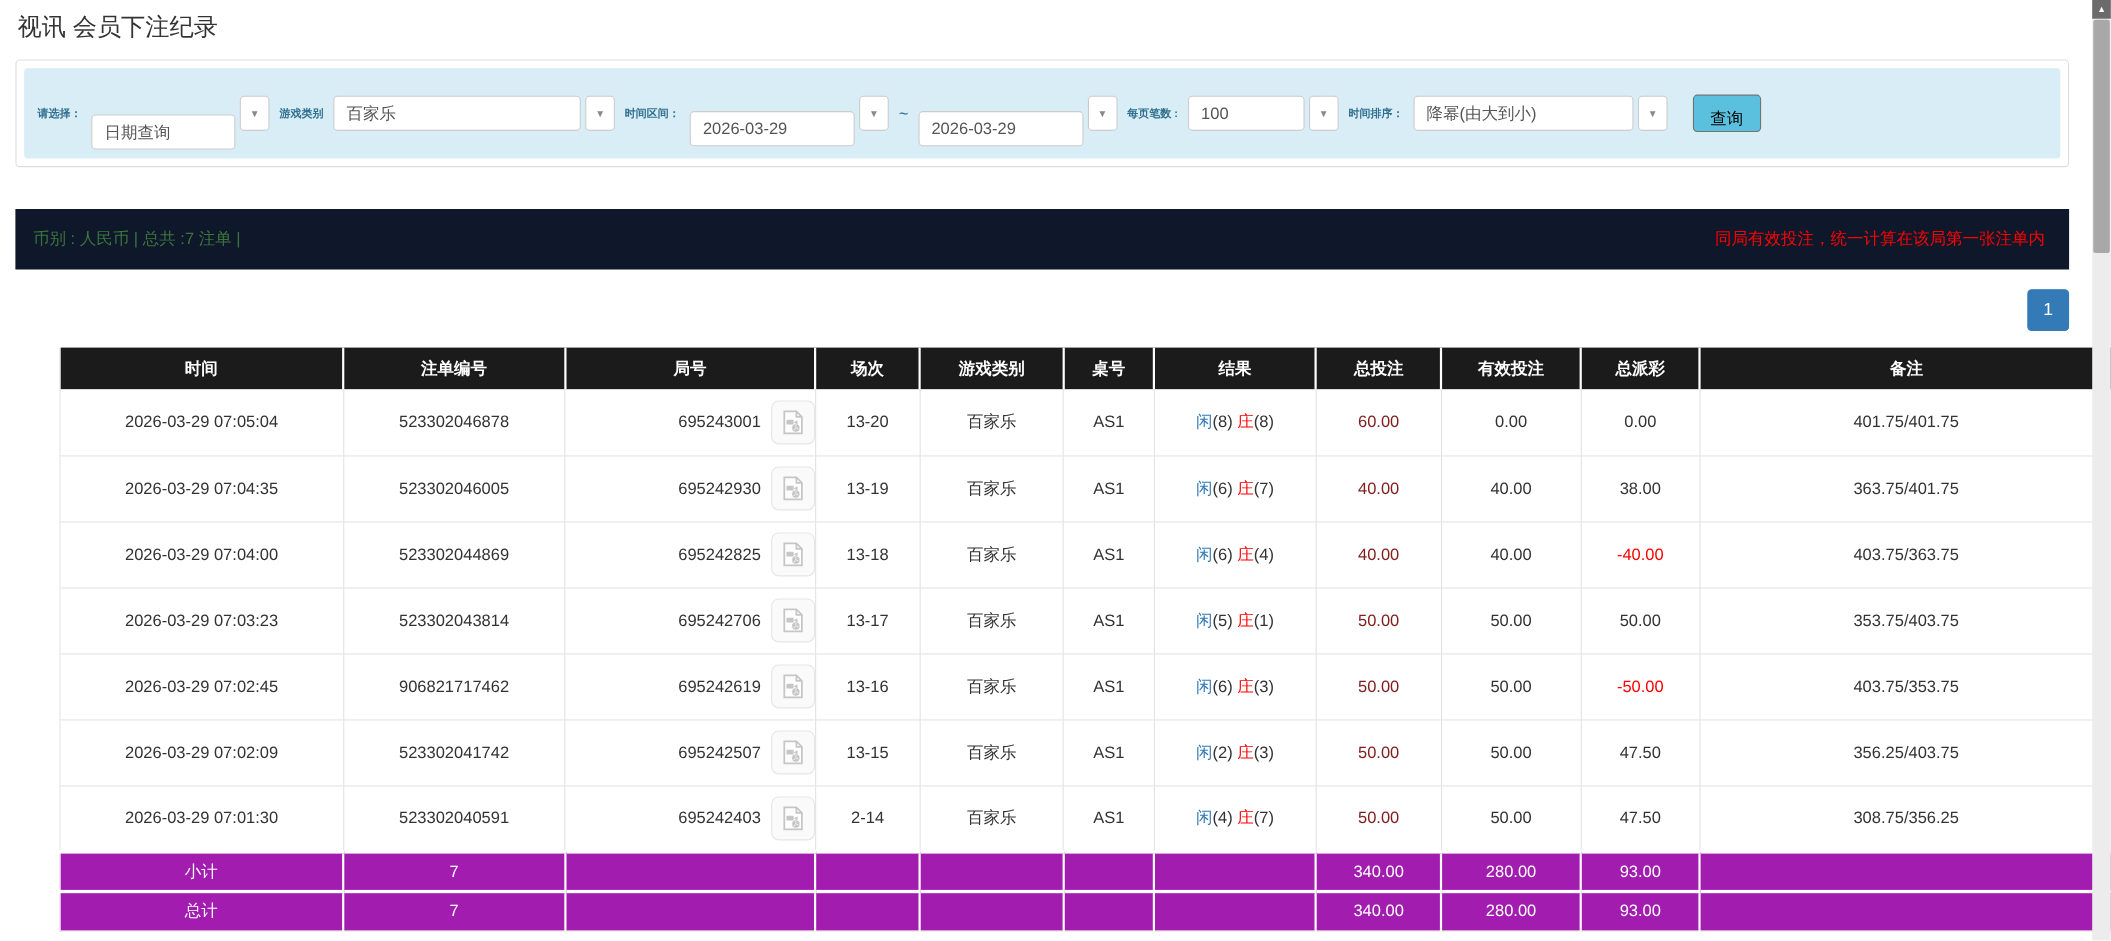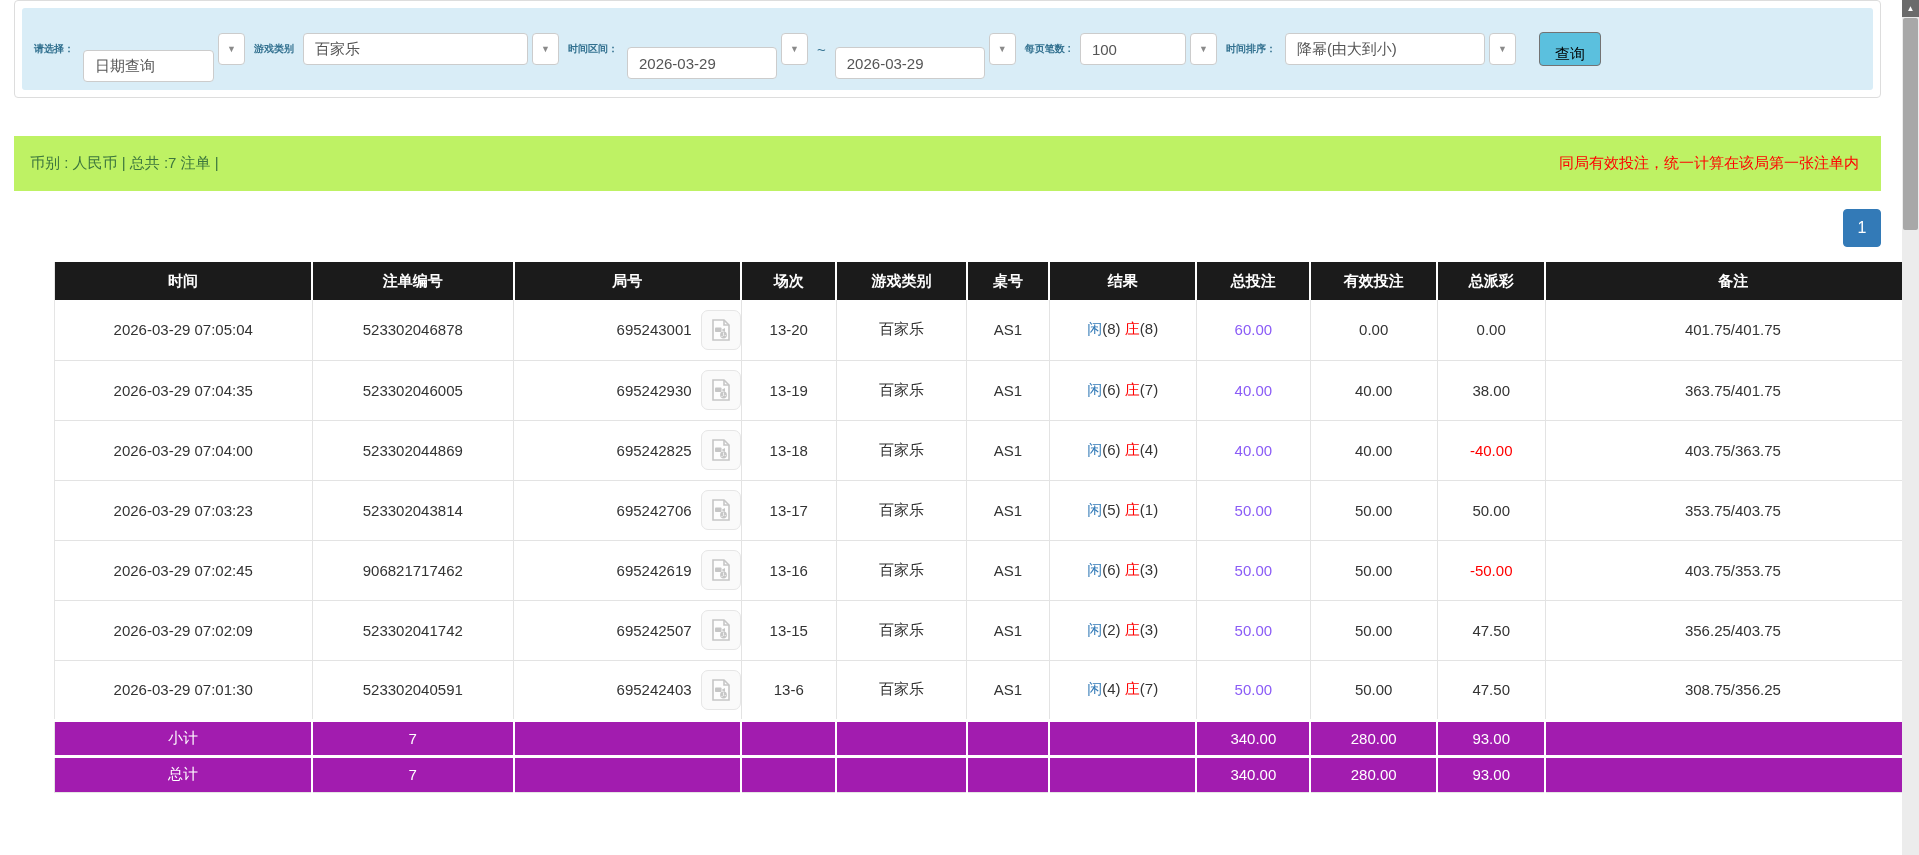--- a/index.html
+++ b/index.html
@@ -19,40 +19,40 @@
   .sel-box { background:#fff; border:1px solid #ccc; border-radius:4px; height:32px;
     display:flex; align-items:center; padding:0 11px; font-size:15px; color:#555; }
   .sel-arrow { width:27px; height:32px; background:#fff; border:1px solid #ccc; border-radius:4px;
     display:flex; align-items:center; justify-content:center; color:#8a8a8a; font-size:9px; }
   .w130{width:131px;margin-top:34px;} .w225{width:225px;} .w150{width:150px;margin-top:28px;} .w105{width:106px;} .w200{width:200px;}
   .tilde { color:#31708f; font-size:15px; }
   .btn-search { margin-left:14px; background:#5bc0de; color:#000000; border:1px solid #737373;
     border-radius:4px; font-size:15px; padding:12px 15px; height:34px; cursor:pointer; }
 
   
-  .summary-bar { margin-top:38px; height:55px; background:#bef264;
+  .summary-bar { margin-top:38px; height:55px; background:#0f172a;
     display:flex; align-items:center; justify-content:space-between; padding:0 22px 0 16px; }
   .summary-left { color:#3c763d; font-size:15px; }
   .summary-notice { color:#ff0000; font-size:15px; }
 
   
   .pager-row { margin-top:18px; display:flex; justify-content:flex-end; }
   .page-btn { width:38px; height:38px; background:#337ab7; border:1px solid #337ab7; border-radius:4px;
     color:#fff; font-size:16px; display:flex; align-items:center; justify-content:center; cursor:pointer; }
 
   
   table { margin-top:15px; width:100%; border-collapse:collapse; table-layout:fixed;
     border:1px solid #e5e5e5; border-top:none;margin-left:40px; }
   thead th { background:#1b1b1b; color:#fff; font-weight:bold; font-size:15px; height:38px;
     border-right:2px solid #fff; text-align:center; }
   thead th:last-child { border-right:none; }
   tbody td { height:60px; text-align:center; font-size:15px; color:#333;
     border-bottom:1px solid #e3e3e3; border-right:1px solid #e3e3e3; background:#fff; }
   tbody td:last-child { border-right:none; }
-  td.c-totalbet span { color:#8b5cf6; cursor:pointer; }
+  td.c-totalbet span { color:#7f1d1d; cursor:pointer; }
   .pay { color:#333; } .pay.neg { color:#ff0000; }
   .res-p { color:#337ab7; } .res-b { color:#ff0000; } .res-n { color:#333; }
   .round-cell { display:flex; align-items:center; justify-content:flex-end; gap:9px; }
   .video-btn { width:40px; height:40px; background:#fafafa; border:1px solid #e6e6e6; border-radius:7px;
     display:flex; align-items:center; justify-content:center; cursor:pointer; }
   tfoot td { background:#a21caf; color:#fff; font-size:15px; height:36px; text-align:center;
     border-right:2px solid #fff; border-top:3px solid #fff; }
   tfoot td:last-child { border-right:none; }
 
   
@@ -61,20 +61,21 @@
     display:flex; align-items:center; justify-content:center; }
   .scroll-thumb { position:absolute; top:18px; left:1px; width:15px; height:212px;
     background:#a8a8a8; border-radius:2px; }
 </style>
 </head>
 <body>
 
 <div class="page">
 <div class="content">
 
+  <div class="page-title">视讯 会员下注纪录</div>
 
   <div class="filter-panel">
     <div class="filter-bar">
       <span class="f-label">请选择：</span>
       <span class="sel">
         <span class="sel-box w130">日期查询</span>
         <span class="sel-arrow">▼</span>
       </span>
 
       <span class="f-label">游戏类别</span>
@@ -367,21 +368,21 @@
             <path d="M12.8 11.8 l3.2-1.8 v4 l-3.2-1.8 z" fill="#c6c6c6"></path>
             <circle cx="14.5" cy="17" r="3.4" fill="#c6c6c6"></circle>
             <circle cx="14.5" cy="17" r="0.7" fill="#fff"></circle>
             <circle cx="14.5" cy="15.2" r="0.6" fill="#fff"></circle>
             <circle cx="16.2" cy="17.6" r="0.6" fill="#fff"></circle>
             <circle cx="13" cy="18.3" r="0.6" fill="#fff"></circle>
           </svg>
         </span>
       </span>
     </td>
-    <td>13-6</td>
+    <td>2-14</td>
     <td>百家乐</td>
     <td>AS1</td>
     <td>
       <span class="res-p">闲</span><span class="res-n">(4)</span>
       <span class="res-b">庄</span><span class="res-n">(7)</span>
     </td>
     <td class="c-totalbet"><span>50.00</span></td>
     <td>50.00</td>
     <td><span class="pay">47.50</span></td>
     <td>308.75/356.25</td>

